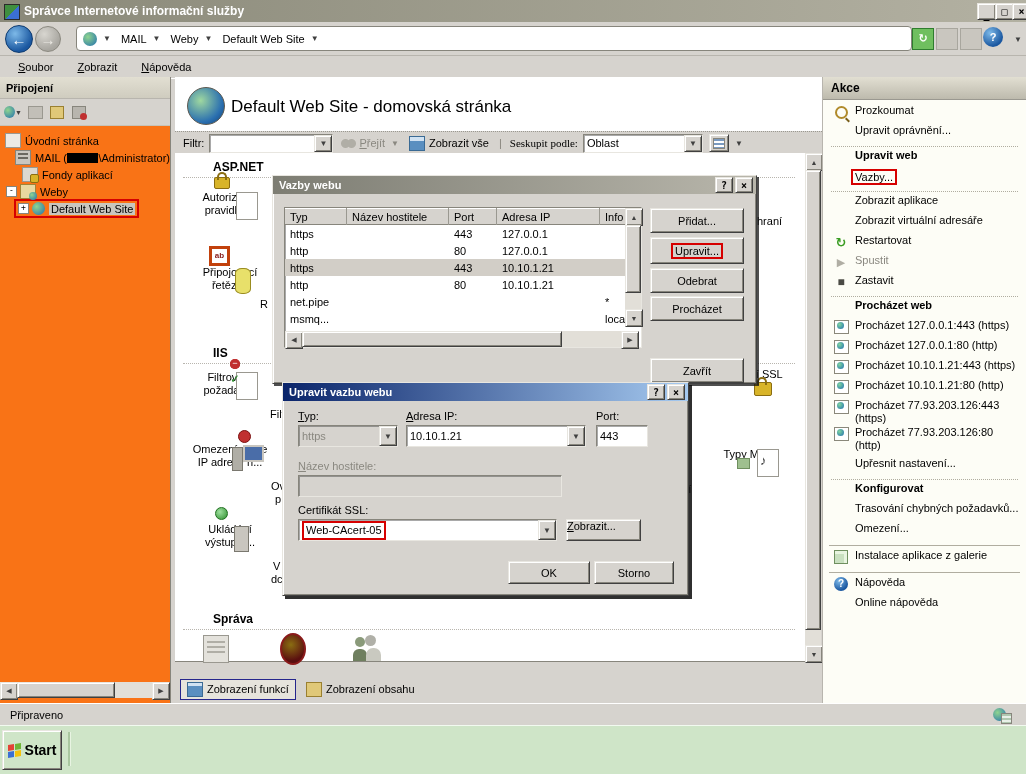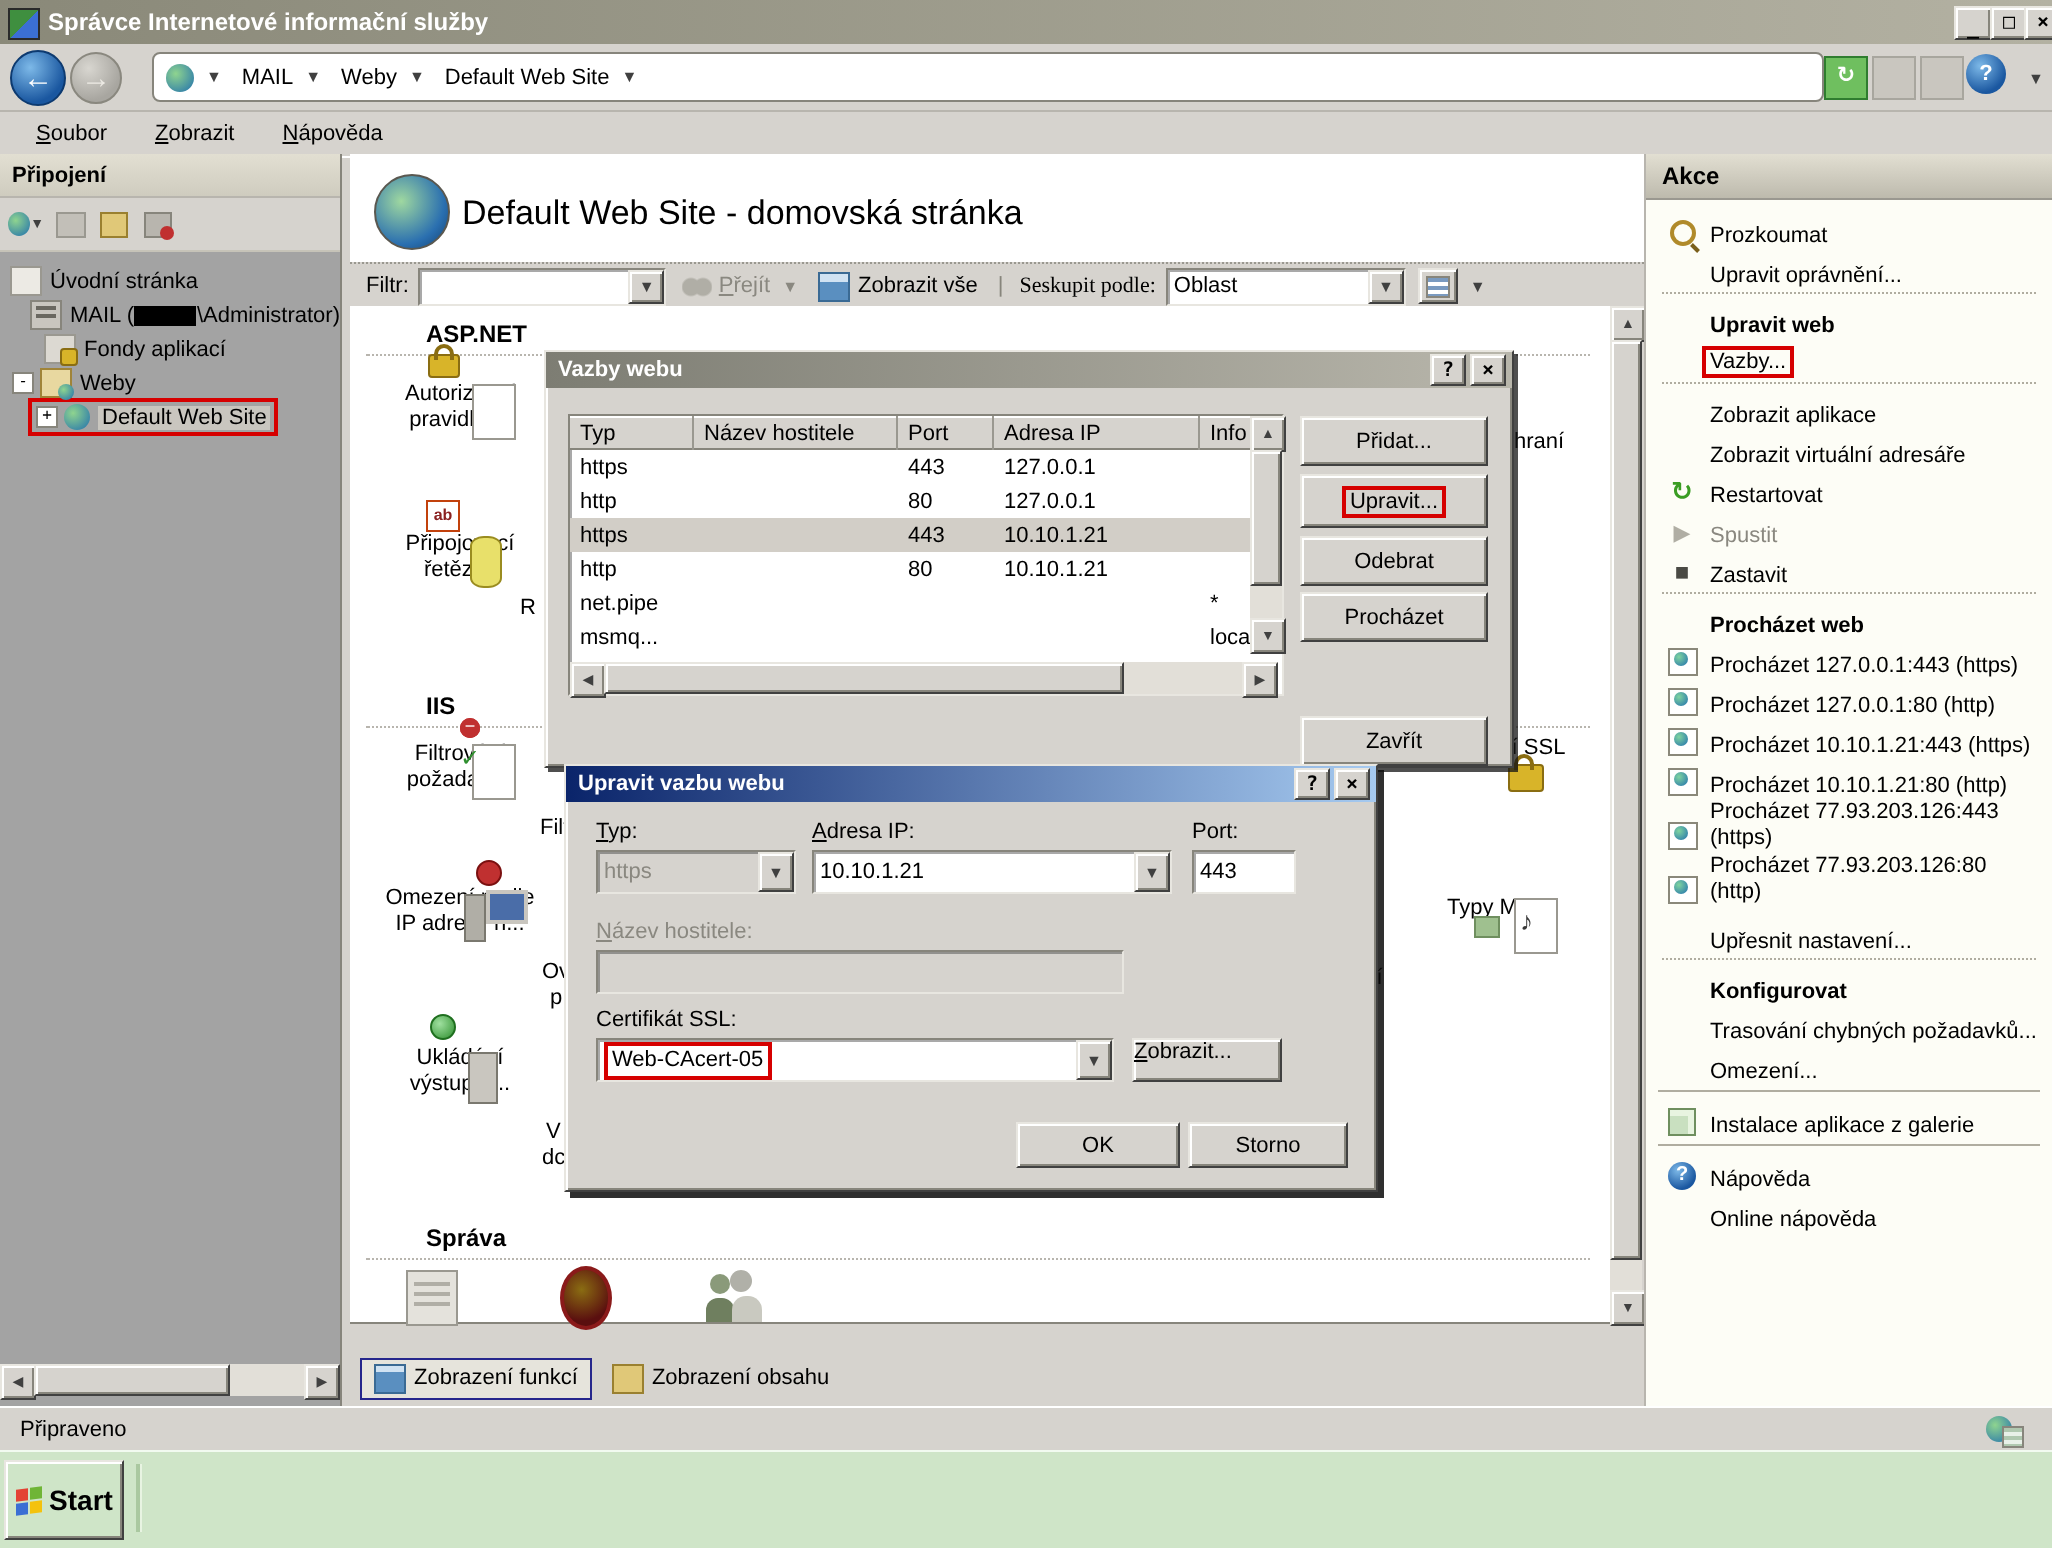--- a/index.html
+++ b/index.html
@@ -14,21 +14,21 @@
   .toolbar{left:0;top:22px;width:1026px;height:33px;background:#d6d3ce;border-bottom:1px solid #b8b5ae;}
   .navcircle{border-radius:50%;display:flex;align-items:center;justify-content:center;font-size:15px;font-weight:bold;}
   .addr{left:76px;top:4px;width:836px;height:25px;background:#fff;border:1px solid #87857c;border-radius:4px;display:flex;align-items:center;padding:0 6px;box-sizing:border-box;}
   .crumb{margin-left:10px;}
   .dd{color:#404040;font-size:8px;margin-left:6px;}
   .menubar{left:0;top:55px;width:1026px;height:22px;background:#d6d3ce;border-bottom:1px solid #fff;display:flex;align-items:center;}
   .menuitem{display:inline-block;margin-left:12px;padding:2px 6px;}
   .acc{display:inline-block;}
   .acc::first-letter{text-decoration:underline;}
   
-  .leftpanel{left:0;top:77px;width:170px;height:626px;background:#a3a3a3;border-right:1px solid #87857c;}
+  .leftpanel{left:0;top:77px;width:170px;height:626px;background:#f97316;border-right:1px solid #87857c;}
   .paneltitle{font-weight:bold;padding:5px 6px 4px 6px;background:linear-gradient(#e2dfd2,#cfccbf);border-bottom:1px solid #b8b5ae;}
   .ltb{height:26px;border-bottom:1px solid #c6c3b8;display:flex;align-items:center;padding-left:4px;background:#d6d3ce;}
   .ltbicon{width:18px;height:18px;margin-right:4px;display:flex;align-items:center;justify-content:center;}
   .tree{padding-top:6px;}
   .trow{height:17px;display:flex;align-items:center;white-space:nowrap;}
   .texp{width:9px;height:9px;border:1px solid #87857c;background:#fff;font-size:8px;line-height:7px;text-align:center;margin-right:3px;font-family:"DejaVu Sans Mono",monospace;}
   .ticon{width:14px;height:13px;margin-right:4px;position:relative;flex:0 0 auto;}
   .redact{display:inline-block;width:36px;height:10px;background:#000;vertical-align:middle;}
   .annot{border:2px solid #d60000;padding:0 2px;display:inline-flex;align-items:center;}
   
@@ -42,21 +42,21 @@
   .tileicon{width:32px;height:32px;margin:0 auto 3px auto;position:relative;}
   .doc{position:absolute;left:6px;top:1px;width:20px;height:26px;background:#fff;border:1px solid #9a9890;}
   .doclines{position:absolute;left:3px;top:4px;right:3px;height:16px;background:repeating-linear-gradient(#7a9ac0 0 1px,transparent 1px 4px);}
   .sbarrow{width:16px;height:16px;display:flex;align-items:center;justify-content:center;font-size:7px;color:#404040;}
   .tabsbar{left:175px;top:678px;width:647px;height:22px;display:flex;align-items:center;}
   .vtab{display:flex;align-items:center;padding:2px 6px;margin-right:4px;}
   .vtabicon{width:14px;height:13px;margin-right:4px;}
   
   .actions{left:822px;top:77px;width:204px;height:626px;background:#fdfdf6;border-left:1px solid #b8b5ae;box-sizing:border-box;}
   .acthead{font-weight:bold;font-size:12px;padding:4px 8px;background:linear-gradient(#e2dfd2,#bdbaad);border-bottom:1px solid #9a9890;}
-  .aitem{height:20px;display:flex;align-items:flex-end;padding-left:10px;}
+  .aitem{height:20px;display:flex;align-items:flex-start;padding-left:10px;}
   .aicon{width:16px;height:16px;margin-right:6px;display:flex;align-items:center;justify-content:center;flex:0 0 auto;}
   .anoicon{padding-left:32px;}
   .abold{font-weight:bold;}
   .adiv{border-top:1px dotted #b0ada0;margin:2px 8px;}
   .asolid{border-top:1px solid #b0ada0;margin:3px 6px;}
   .asection{margin:4px 0 6px 0;background:#ece9da;border-top:1px solid #c6c3b5;border-bottom:1px solid #c6c3b5;font-weight:bold;font-size:12px;padding:3px 8px;display:flex;align-items:center;justify-content:space-between;}
   .chev{width:13px;height:13px;border:1px solid #8a887a;border-radius:50%;background:#f6f4ea;position:relative;}
   .chev::after{content:"";position:absolute;left:3px;top:5px;width:5px;height:5px;border-top:2px solid #6a6858;border-right:2px solid #6a6858;transform:rotate(-45deg);}
   .browseicon{width:13px;height:12px;background:#fff;border:1px solid #8a887a;position:relative;}
   .browseicon::after{content:"";position:absolute;left:2px;top:1px;width:7px;height:7px;border-radius:50%;background:radial-gradient(circle at 35% 35%,#7fd4a0,#1f6fae);}
@@ -220,21 +220,21 @@
     <div class="abs dotline" style="left:8px;top:210px;width:612px;"></div>
     <span class="abs sechead" style="left:10px;top:459px;">Správa</span>
     <div class="abs dotline" style="left:8px;top:476px;width:612px;"></div>
 
     <div class="tile" style="left:7px;top:38px;">
       <span class="tileicon"><span class="doc"></span><span class="doclines"></span><span class="lock" style="right:0;bottom:2px;"></span></span>
       <div>Autorizační</div>
       <div>pravidla ...</div>
     </div>
     <div class="tile" style="left:7px;top:113px;">
-      <span class="tileicon"><span style="position:absolute;left:5px;top:2px;width:14px;height:24px;background:#e8e06a;border:1px solid #9a8c20;border-radius:7px/5px;"></span><span style="position:absolute;right:0;bottom:0;width:15px;height:14px;background:#fff;border:1px solid #c2410c;font-size:8px;font-weight:bold;color:#8a2020;line-height:13px;">ab</span></span>
+      <span class="tileicon"><span style="position:absolute;left:5px;top:2px;width:14px;height:24px;background:#e8e06a;border:1px solid #9a8c20;border-radius:7px/5px;"></span><span style="position:absolute;right:0;bottom:0;width:15px;height:14px;background:#fff;border:3px solid #c2410c;font-size:8px;font-weight:bold;color:#8a2020;line-height:13px;">ab</span></span>
       <div>Připojovací</div>
       <div>řetězce</div>
     </div>
 
     <div class="tile" style="left:7px;top:218px;">
       <span class="tileicon"><span class="doc"></span><span class="doclines"></span><span style="position:absolute;left:0;top:2px;color:#2f8f2f;font-weight:bold;font-size:12px;">✓</span><span style="position:absolute;left:0;bottom:2px;width:10px;height:10px;border-radius:50%;background:#c03030;box-shadow:inset 0 0 0 2px #c03030, inset 0 -4px 0 0 #c03030;color:#fff;font-size:9px;line-height:9px;text-align:center;">−</span></span>
       <div>Filtrování</div>
       <div>požadavků</div>
     </div>
     <div class="tile" style="left:7px;top:290px;">

